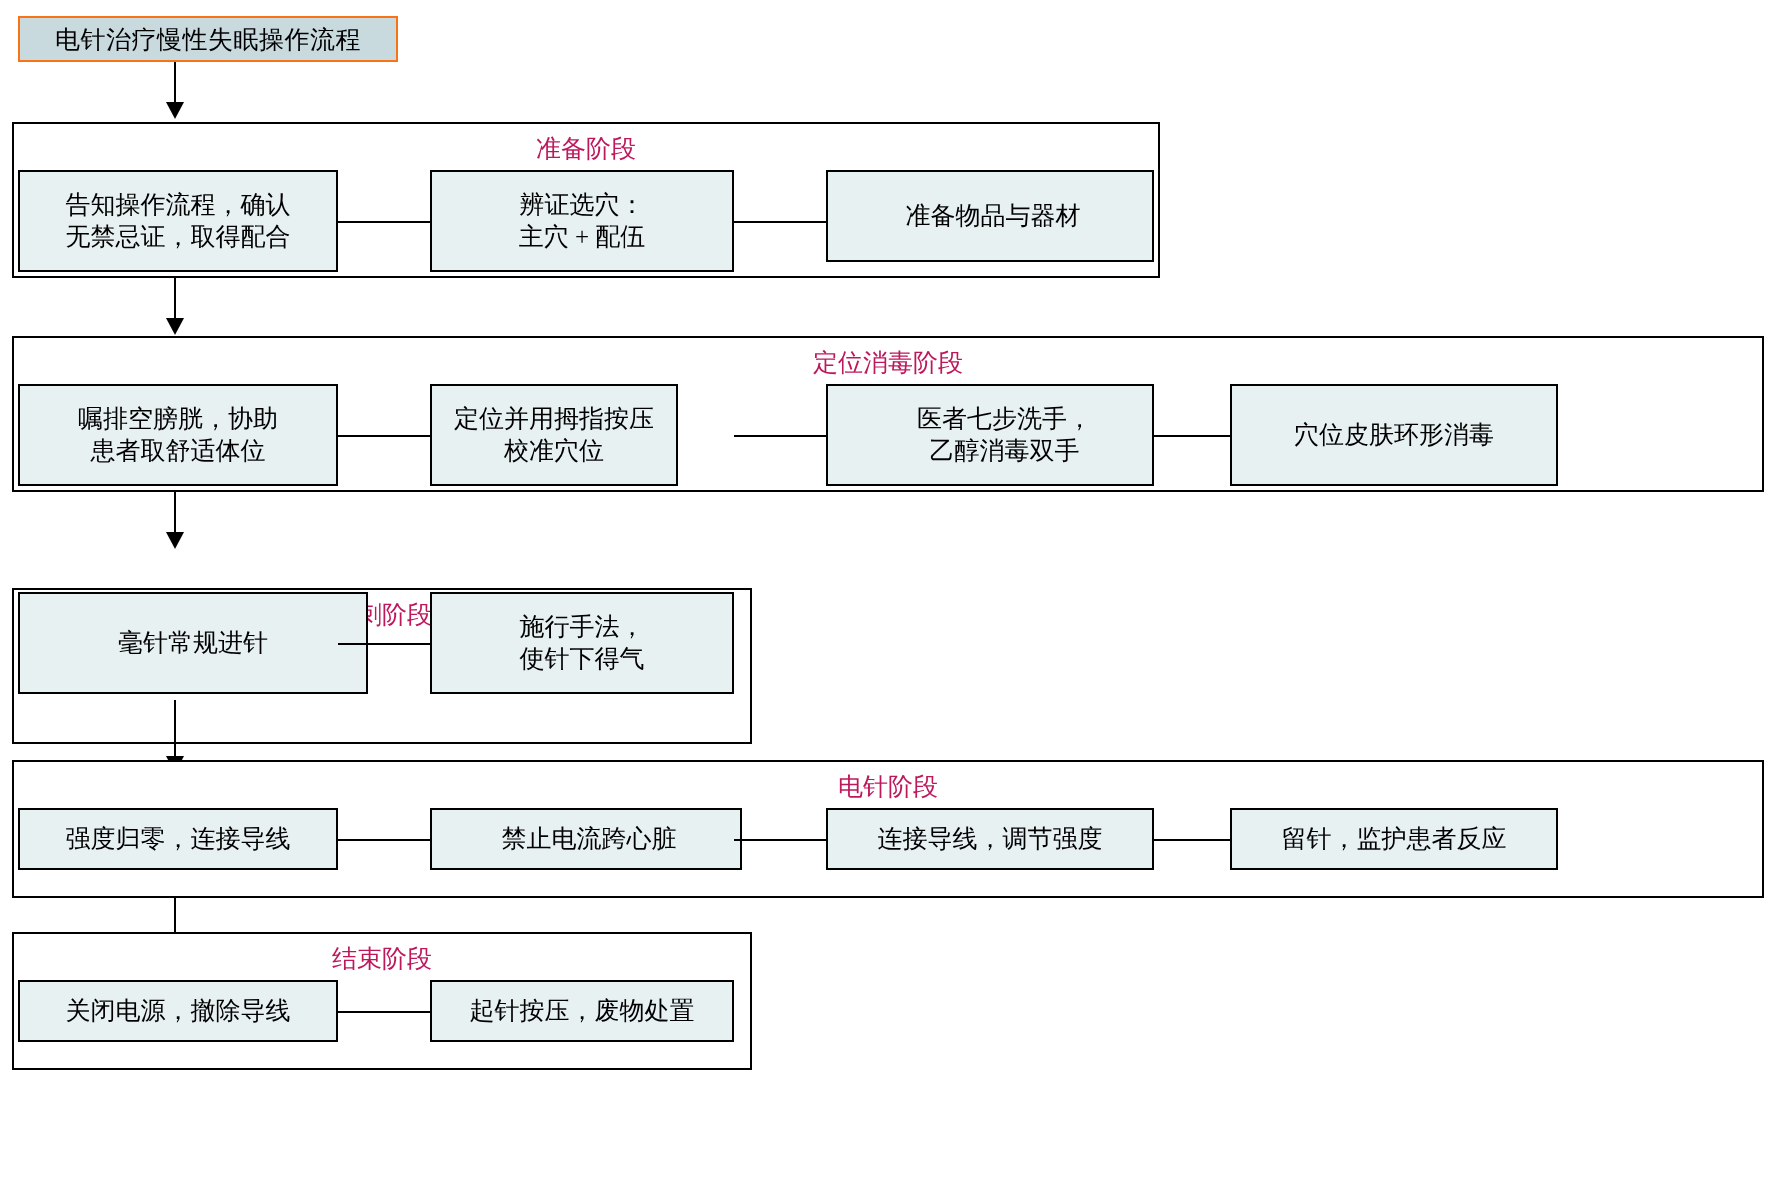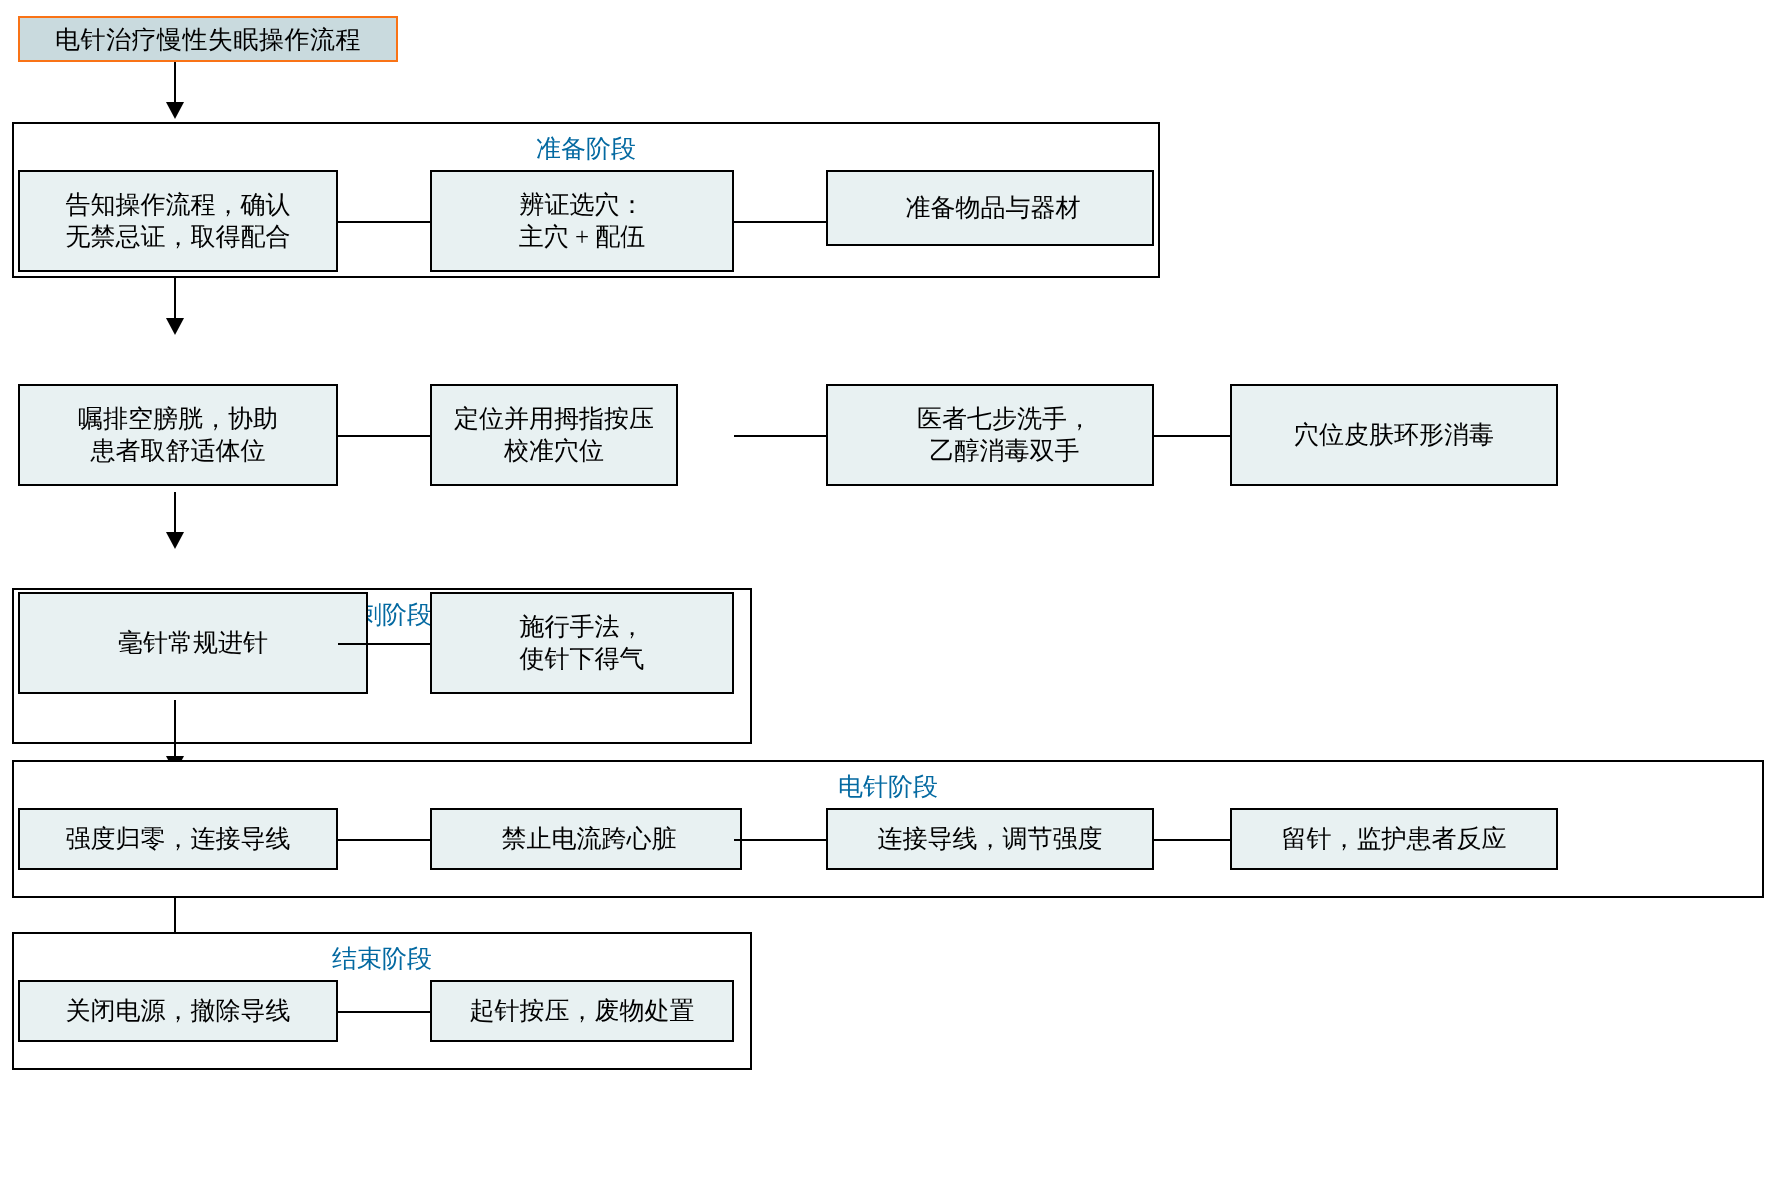--- a/index.html
+++ b/index.html
@@ -47,21 +47,21 @@
     border: 2px solid #000000;
     background: #ffffff;
   }
   .cluster-label {
     position: absolute;
     left: 0;
     right: 0;
     top: 8px;
     text-align: center;
     font-size: 25px;
-    color: #0369a1;
+    color: #be185d;
     pointer-events: none;
   }
 
   
   .pbox {
     position: absolute;
     box-sizing: border-box;
     background: #e8f1f2;
     border: 2px solid #000000;
     display: flex;
@@ -107,25 +107,28 @@
 
   <div class="cluster" style="left:12px; top:122px; width:1148px; height:156px;">
     <div class="cluster-label">准备阶段</div>
   </div>
   <div class="pbox" style="left:18px; top:170px; width:320px; height:102px;">告知操作流程，确认
 无禁忌证，取得配合</div>
   <div class="hline" style="left:338px; top:221px; width:92px;"></div>
   <div class="pbox" style="left:430px; top:170px; width:304px; height:102px;">辨证选穴：
 主穴 + 配伍</div>
   <div class="hline" style="left:734px; top:221px; width:92px;"></div>
-  <div class="pbox" style="left:826px; top:170px; width:328px; height:76px;padding-left:12px;">准备物品与器材</div>
+  <div class="pbox" style="left:826px; top:170px; width:328px; height:92px;padding-left:12px;">准备物品与器材</div>
 
   <div class="vline" style="left:174px; top:278px; height:42px;"></div>
   <div class="arrowhead" style="left:166px; top:318px;"></div>
 
+  <div class="cluster" style="left:12px; top:336px; width:1752px; height:156px;">
+    <div class="cluster-label">定位消毒阶段</div>
+  </div>
   <div class="pbox" style="left:18px; top:384px; width:320px; height:102px;">嘱排空膀胱，协助
 患者取舒适体位</div>
   <div class="hline" style="left:338px; top:435px; width:92px;"></div>
   <div class="pbox" style="left:430px; top:384px; width:248px; height:102px;">定位并用拇指按压
 校准穴位</div>
   <div class="hline" style="left:734px; top:435px; width:92px;"></div>
   <div class="pbox" style="left:826px; top:384px; width:328px; height:102px;padding-left:35px;">医者七步洗手，
 乙醇消毒双手</div>
   <div class="hline" style="left:1154px; top:435px; width:76px;"></div>
   <div class="pbox" style="left:1230px; top:384px; width:328px; height:102px;">穴位皮肤环形消毒</div>

